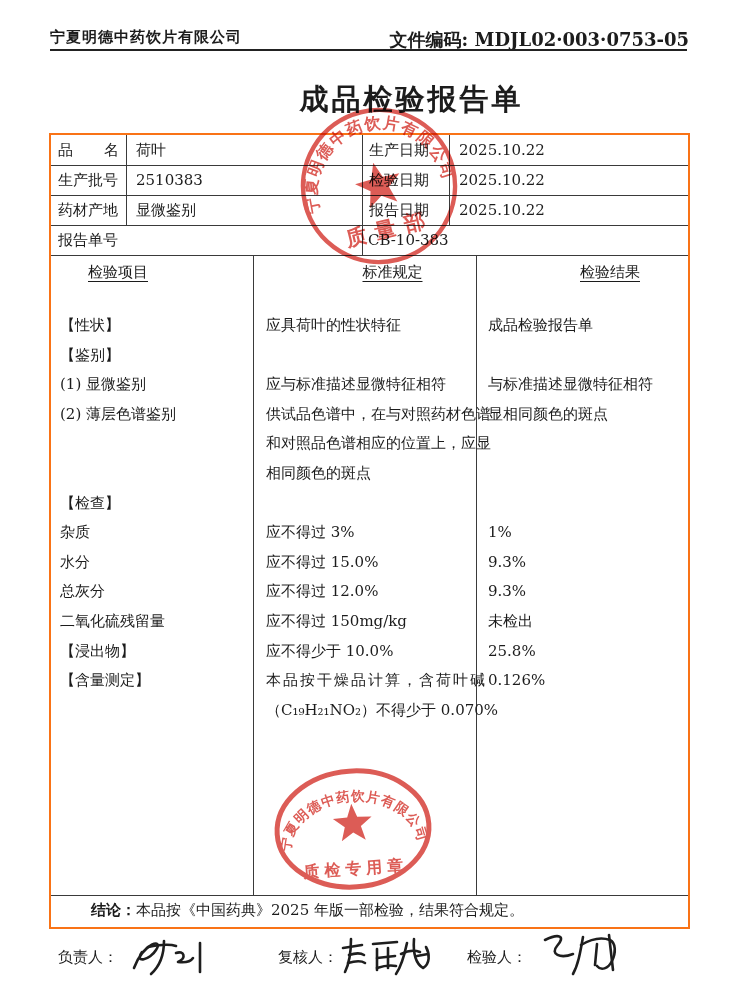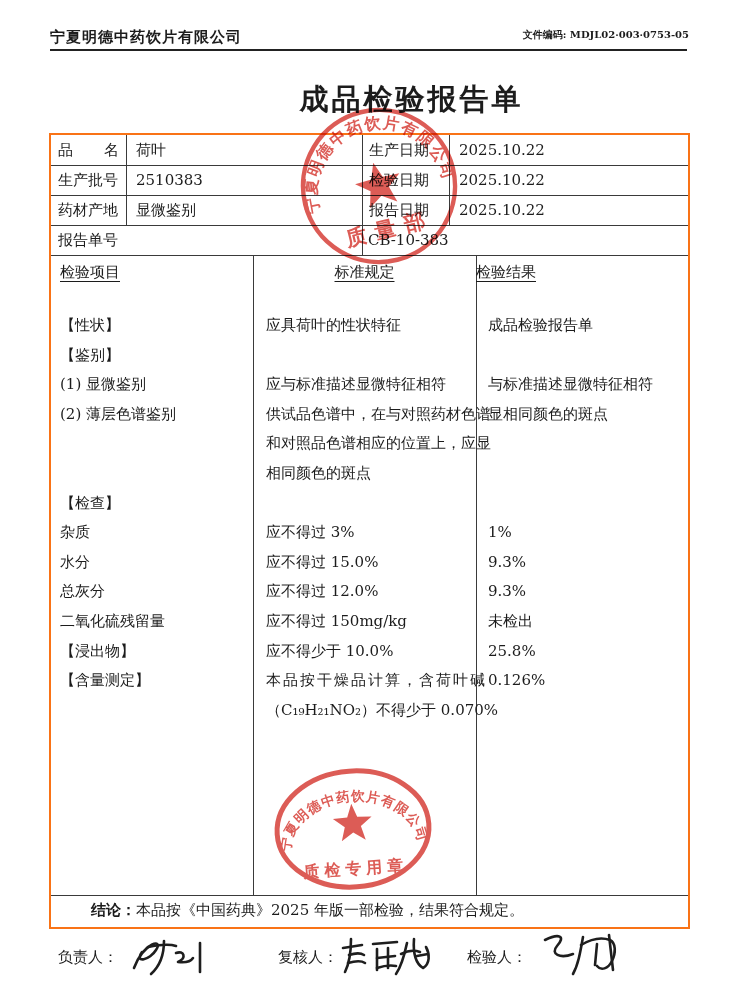--- a/index.html
+++ b/index.html
@@ -3,41 +3,41 @@
 <meta charset="utf-8">
 <style>
   html,body{margin:0;padding:0;background:#e8e8e8;}
   .page{
     position:relative;width:743px;height:1000px;background:#ffffff;
     font-family:"DejaVu Serif","Liberation Serif",serif;
     color:#1c1c1c;overflow:hidden;
   }
   
   .hdr-company{position:absolute;left:50px;top:28px;font-size:15px;font-weight:600;letter-spacing:1px;}
-  .hdr-code{position:absolute;right:54px;top:28px;font-size:10px;font-weight:600;}
+  .hdr-code{position:absolute;right:54px;top:28px;font-size:18px;font-weight:600;}
   .hdr-rule{position:absolute;left:50px;top:49px;width:637px;height:2px;background:#222;}
   .doc-title{position:absolute;left:0;top:80px;width:100%;text-align:center;
     font-size:29px;font-weight:bold;letter-spacing:3px;margin-left:40px;}
   
   .frame{position:absolute;left:49px;top:133px;width:637px;height:792px;
     border:2px solid #f97316;box-sizing:content-box;font-size:15px;}
   .hline{position:absolute;left:0;width:100%;height:1px;background:#3a3a3a;}
   .vline{position:absolute;width:1px;background:#3a3a3a;}
   
   .info-row{position:absolute;left:0;width:100%;height:30px;line-height:30px;display:flex;box-sizing:border-box;}
   .ic{box-sizing:border-box;overflow:hidden;white-space:nowrap;}
   .ic-l1{width:75px;padding-left:7px;}
   .ic-l1.just{padding-right:7px;text-align:justify;text-align-last:justify;}
   .ic-v1{width:236px;padding-left:10px;}
   .ic-l2{width:87px;padding-left:7px;}
   .ic-v2{flex:1;padding-left:10px;}
   .ic-wide{width:311px;padding-left:7px;}
   .ic-wval{flex:1;padding-left:6px;}
   
-  .insp-head span{position:absolute;top:8px;text-decoration:underline;text-underline-offset:4px;}
+  .insp-head span{position:absolute;top:8px;text-decoration:underline;text-underline-offset:4px;margin-left:28px;}
   .irows{position:absolute;left:0;top:176px;width:100%;}
   .irow{display:flex;height:29.6px;line-height:29.6px;}
   .c1{width:202px;padding-left:9px;box-sizing:border-box;white-space:nowrap;}
   .c2{width:223px;padding-left:13px;box-sizing:border-box;white-space:nowrap;}
   .c3{flex:1;padding-left:12px;box-sizing:border-box;white-space:nowrap;}
   .ls{letter-spacing:2px;}
   
   .conclusion{position:absolute;left:0;top:760px;width:100%;height:32px;line-height:31px;padding-left:40px;box-sizing:border-box;}
   .conclusion b{font-weight:bold;}
   
@@ -92,21 +92,21 @@
       <div class="ic ic-v2">2025.10.22</div>
     </div>
     <div class="info-row" style="top:90px">
       <div class="ic ic-wide">报告单号</div>
       <div class="ic ic-wval">CB-10-383</div>
     </div>
 
     <div class="insp-head">
       <span style="left:9px;top:128px;position:absolute">检验项目</span>
       <span style="left:202px;width:223px;text-align:center;top:128px;position:absolute">标准规定</span>
-      <span style="left:425px;width:212px;text-align:left;top:128px;position:absolute">检验结果</span>
+      <span style="left:425px;width:212px;text-align:center;top:128px;position:absolute">检验结果</span>
     </div>
 
     <div class="irows">
       <div class="irow">
           <div class="c1">【性状】</div>
           <div class="c2">应具荷叶的性状特征</div>
           <div class="c3">成品检验报告单</div>
         </div>
       <div class="irow">
           <div class="c1">【鉴别】</div>

